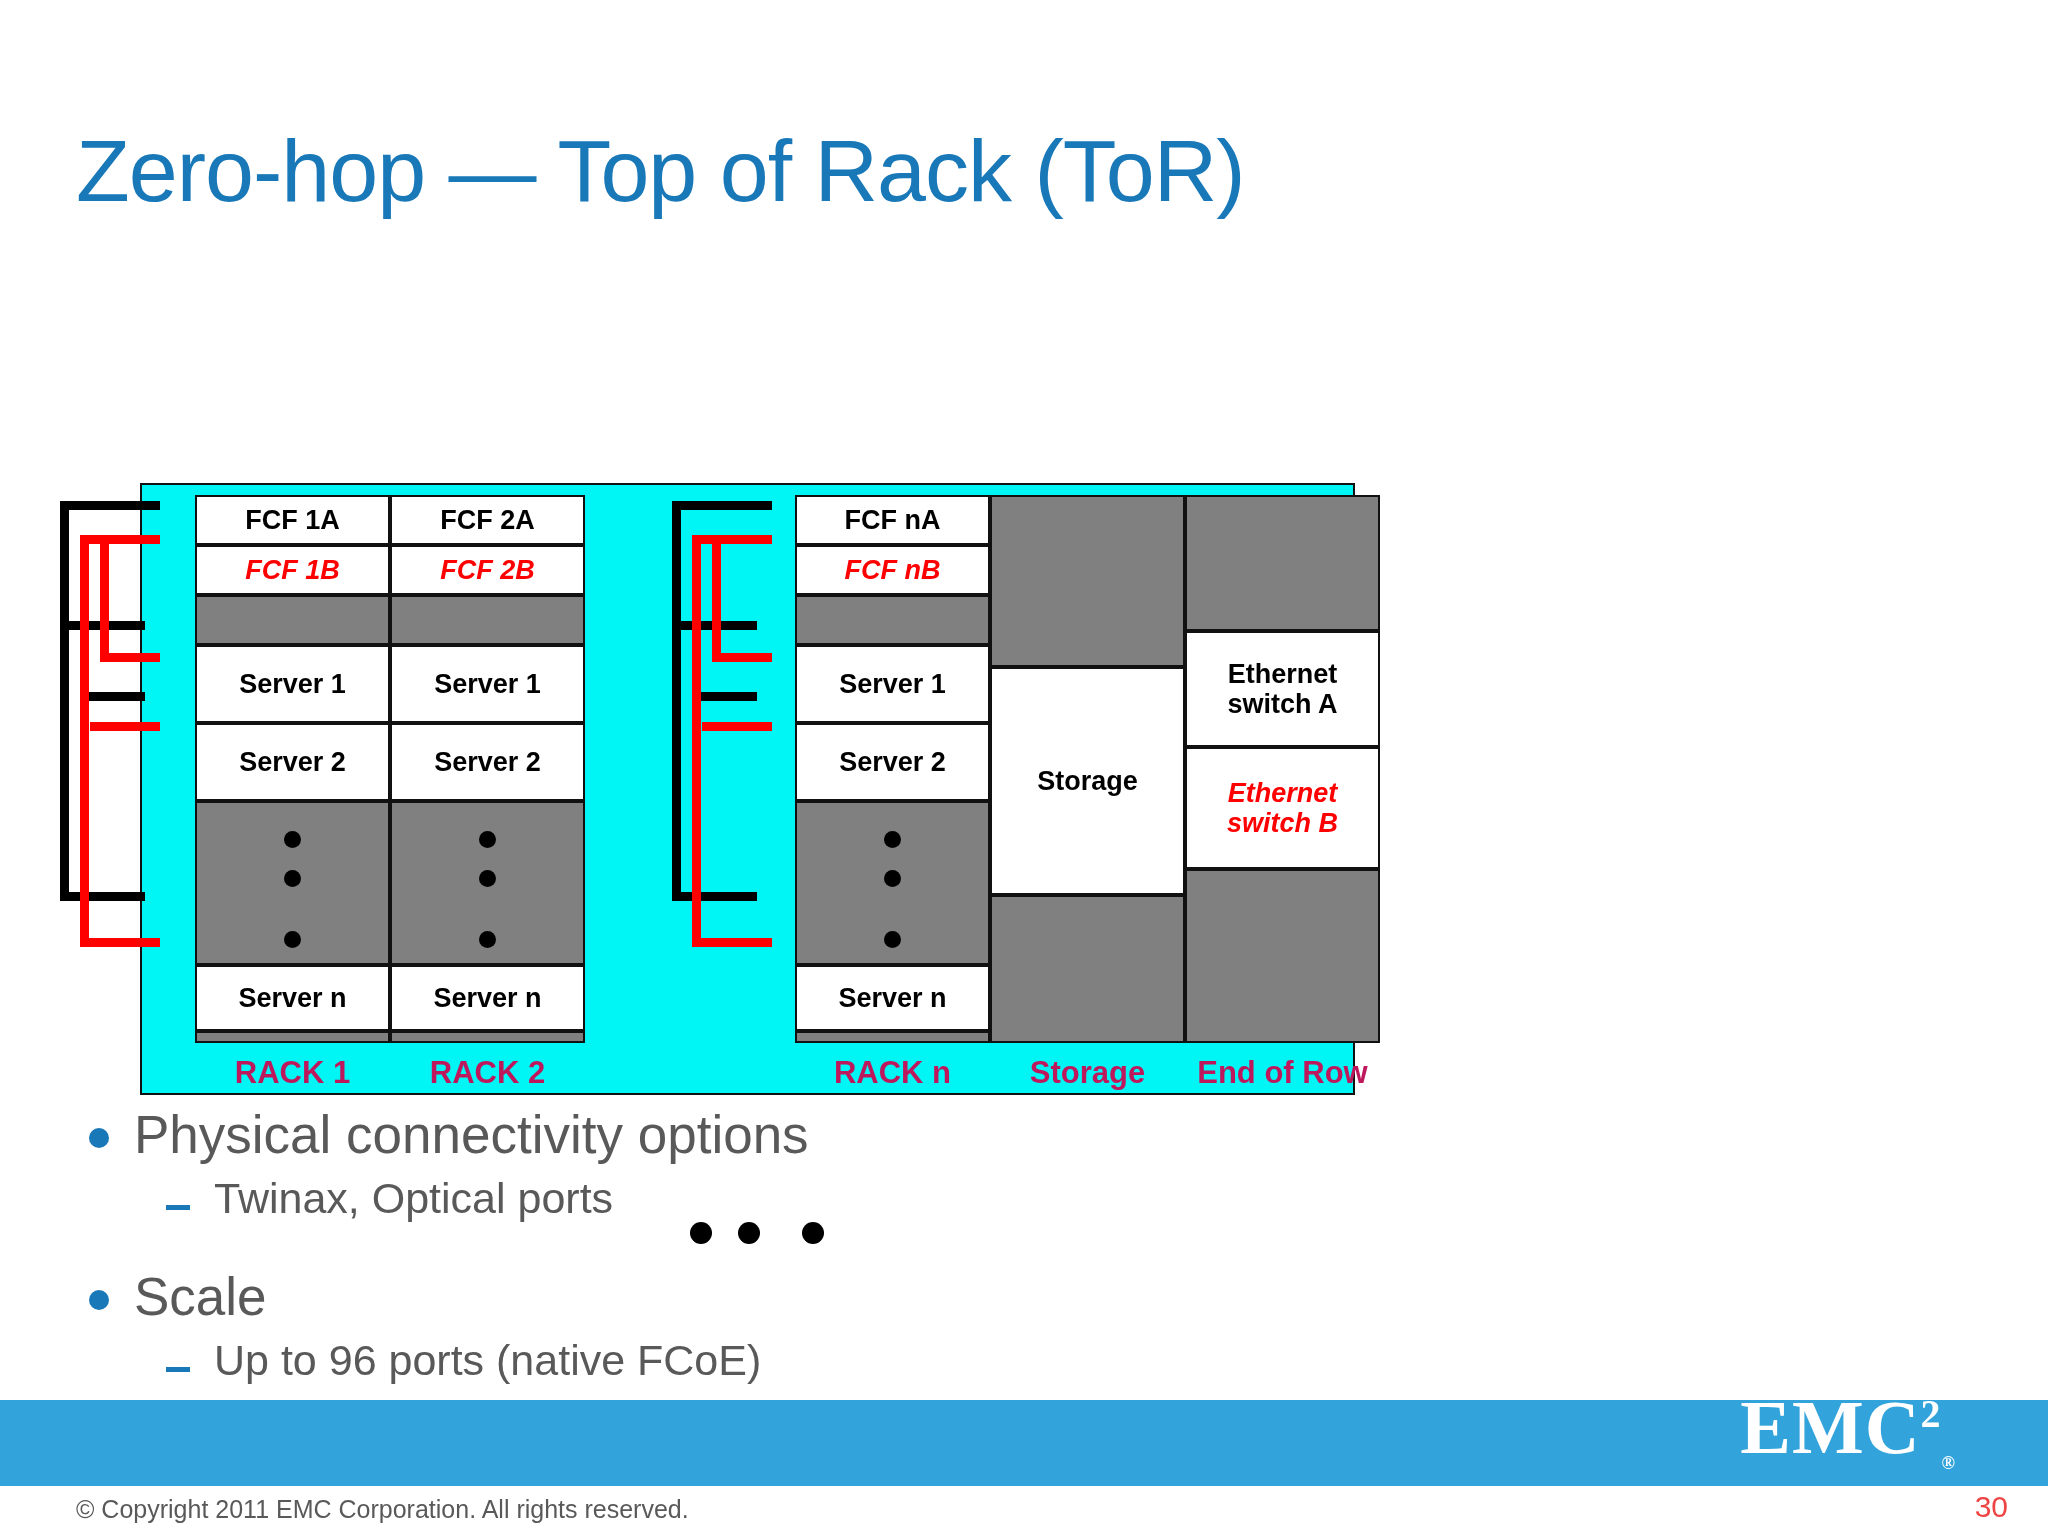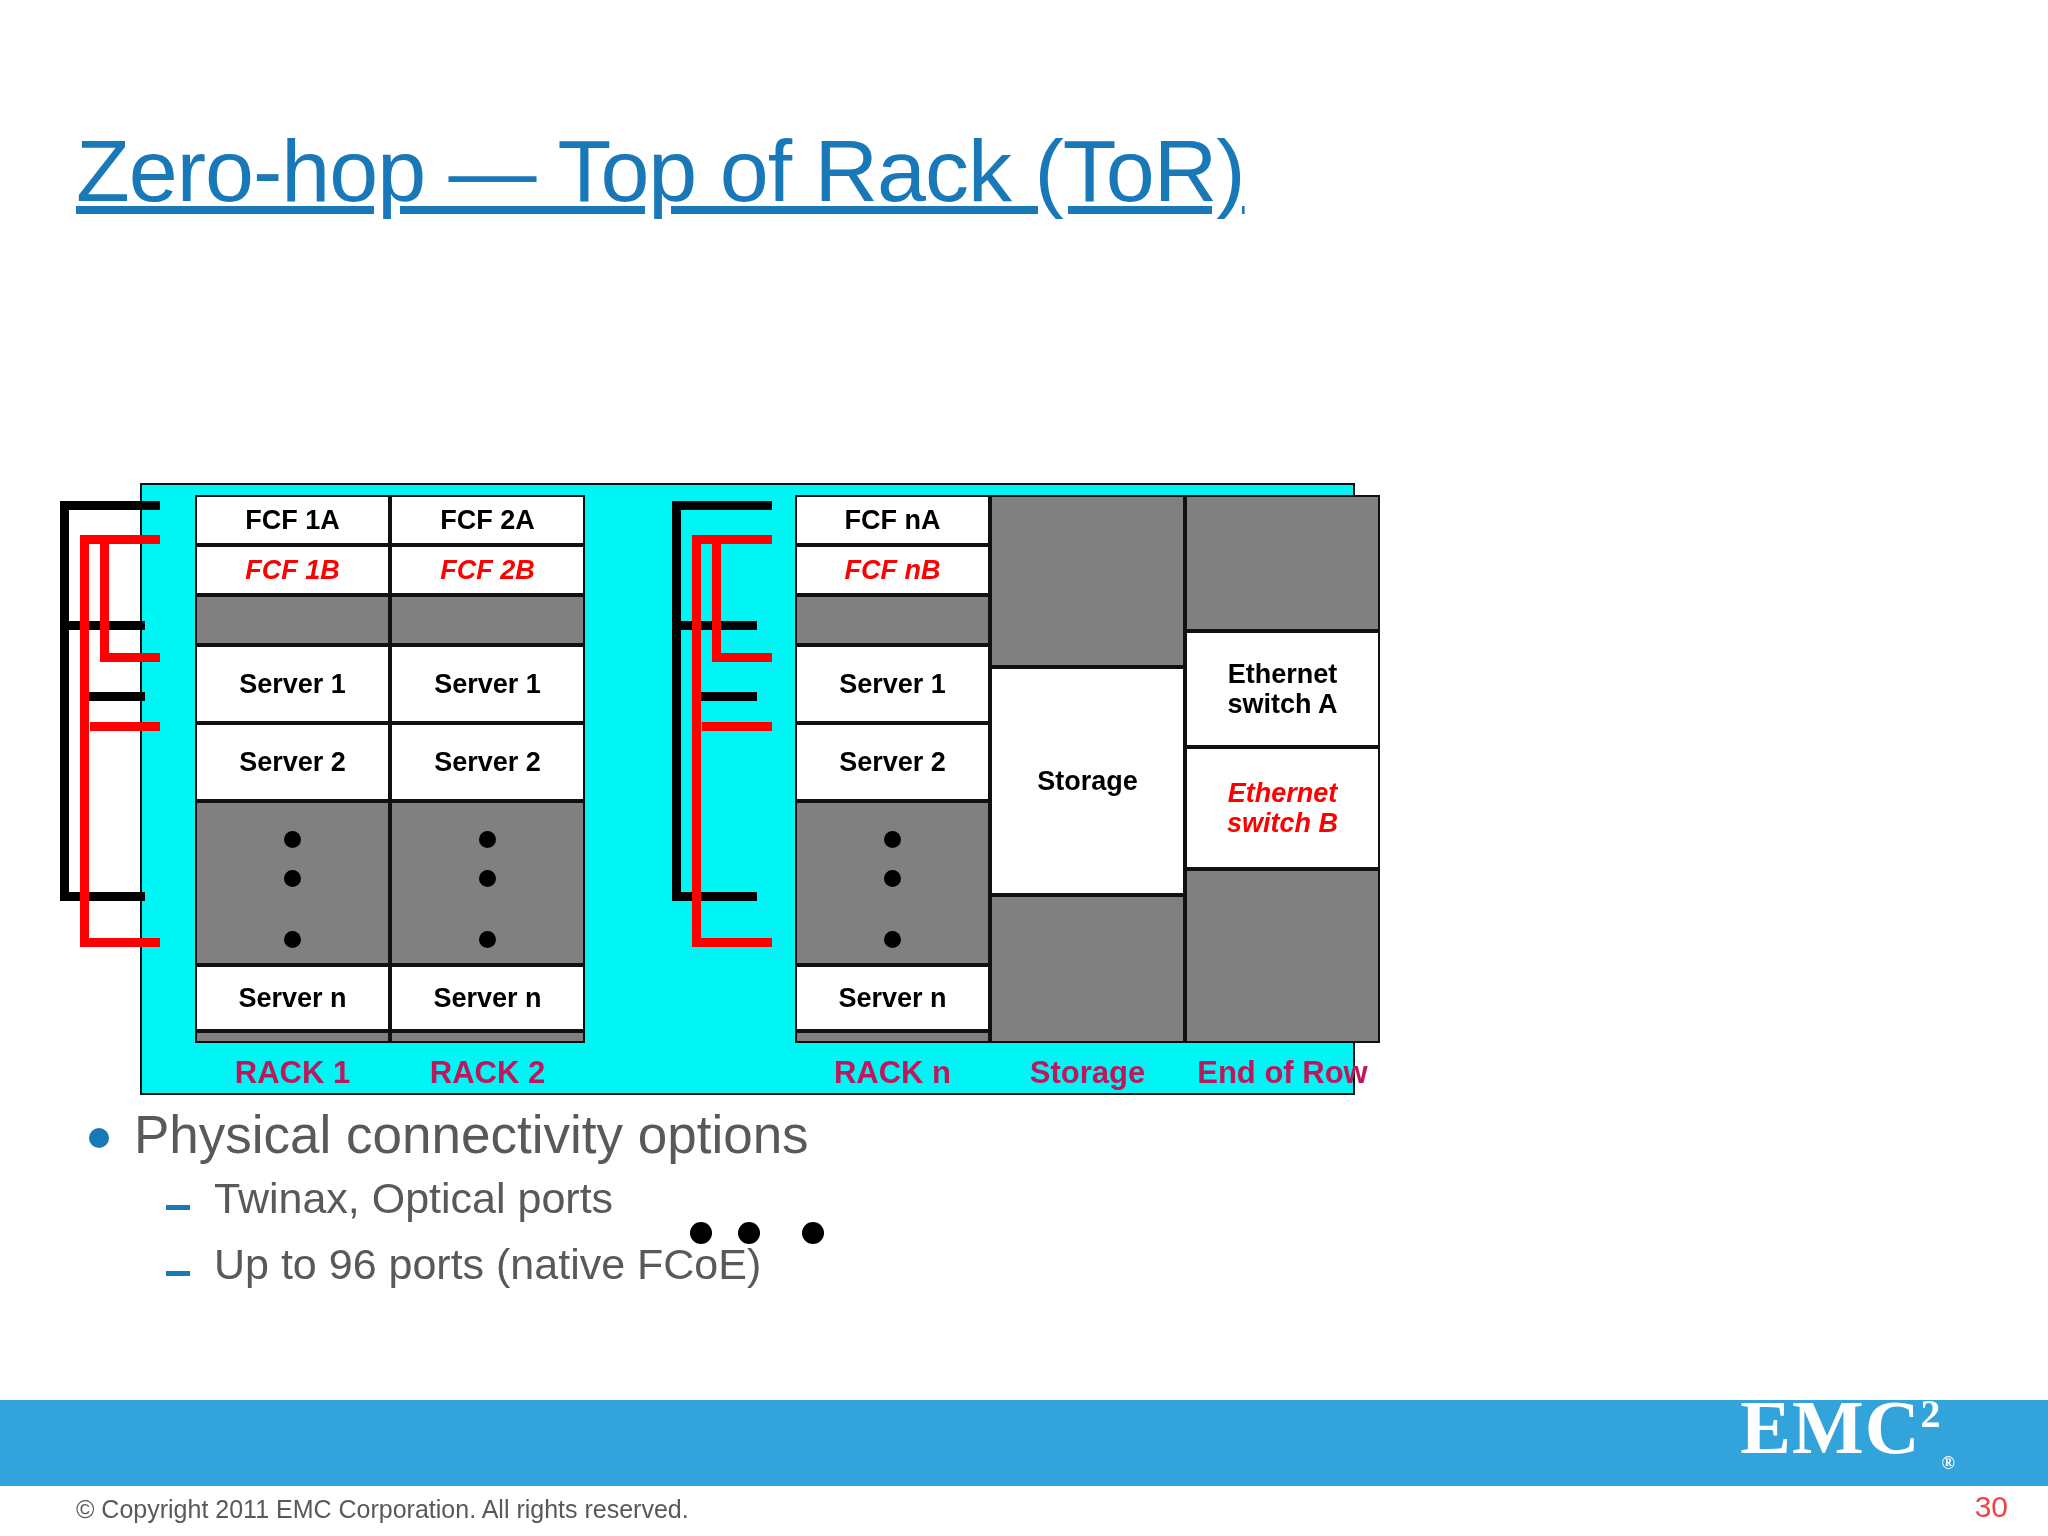--- a/index.html
+++ b/index.html
@@ -13,21 +13,20 @@
 
   
   .slide-title{
     position:absolute;
     left:76px; top:120px;
     font-size:88px;
     font-weight:400;
     color:#1878b8;
     letter-spacing:-1px;
     white-space:nowrap;
-    text-decoration:underline;
   }
 
   
   .diagram{
     position:absolute;
     left:140px; top:483px;
     width:1215px; height:612px;
     background:#00f5f5;
     border:2px solid #111;
     box-sizing:border-box;
@@ -282,20 +281,24 @@
 
   <div class="b1">
     <span class="dot"></span>
     <span class="txt">Physical connectivity options</span>
   </div>
   <div class="b2">
     <span class="dash"></span>
     <span class="txt">Twinax, Optical ports</span>
   </div>
 
+  <div class="b1" style="margin-top:36px;">
+    <span class="dot"></span>
+    <span class="txt">Scale</span>
+  </div>
   <div class="b2">
     <span class="dash"></span>
     <span class="txt">Up to 96 ports (native FCoE)</span>
   </div>
 
 </div>
 
 <div class="footer-bar"></div>
 
 <div class="emc-logo">

